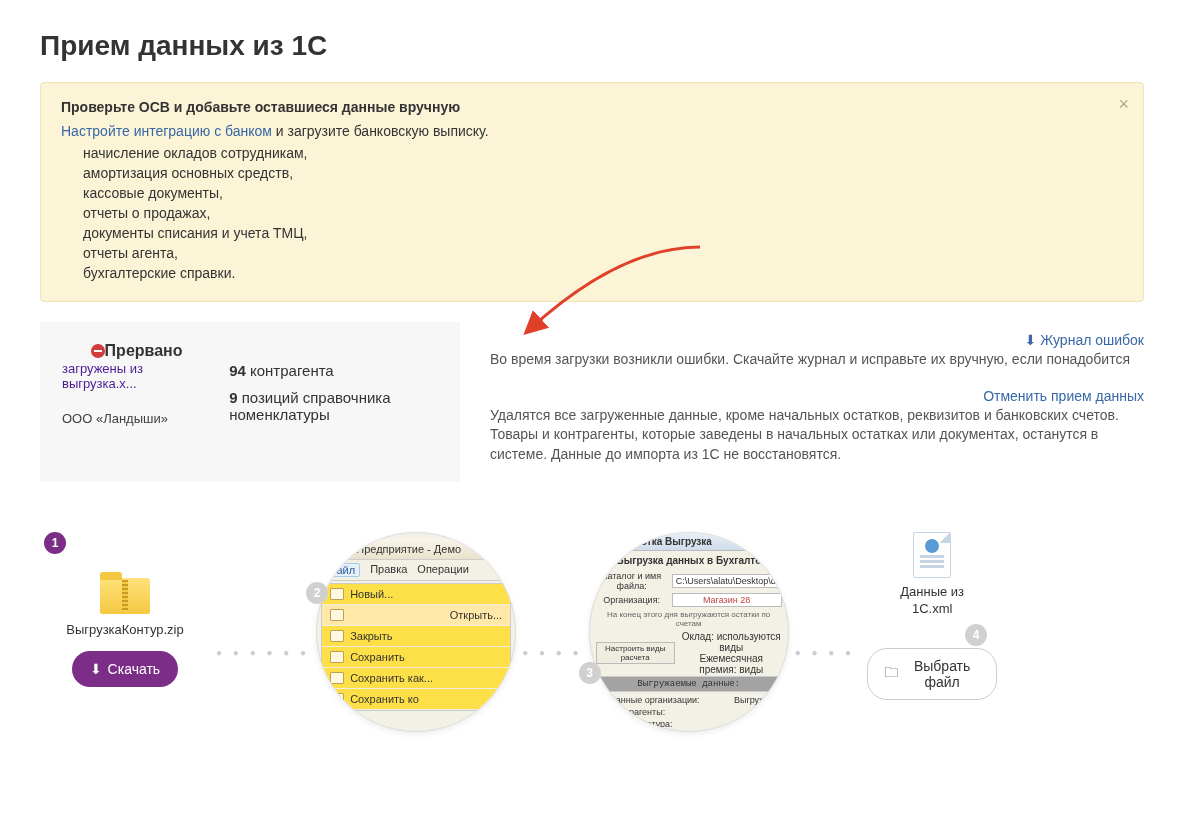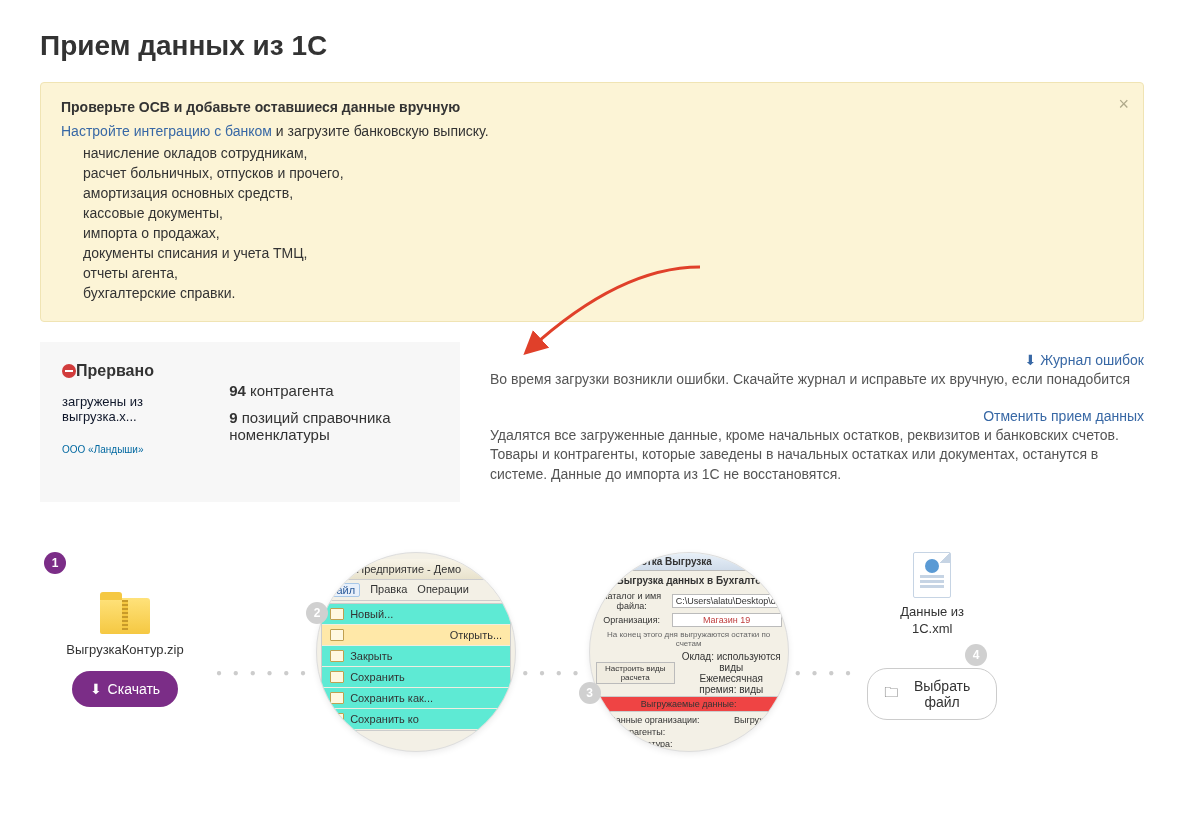--- a/index.html
+++ b/index.html
@@ -7,26 +7,26 @@
 h1 { font-size: 28px; font-weight: bold; margin-bottom: 20px; }
 .alert { background: #fcf4d6; border: 1px solid #f0e4b4; border-radius: 4px; padding: 16px 20px; position: relative; margin-bottom: 20px; }
 .alert-title { font-weight: bold; margin-bottom: 8px; }
 .alert-close { position: absolute; top: 12px; right: 14px; color: #b0aa8c; font-size: 18px; cursor: pointer; line-height: 1; }
 .alert a { color: #3868a5; text-decoration: none; }
 .alert-line { margin-bottom: 6px; }
 .alert ul { list-style: none; padding-left: 22px; }
 .alert ul li { margin-bottom: 4px; }
 .status-row { display: flex; gap: 0; margin-bottom: 50px; }
 .status-box { background: #f7f7f7; padding: 20px 22px; width: 420px; }
-.status-header { display: flex; align-items: center; margin-bottom: 14px; }
+.status-header { display: flex; align-items: center; margin-bottom: 1px; justify-content: center; }
 .status-stop-icon { width: 14px; height: 14px; border-radius: 50%; background: #d13c3c; display: inline-flex; align-items: center; justify-content: center; }
 .status-stop-icon::after { content: ""; width: 8px; height: 2px; background: #fff; }
 .status-title { font-weight: bold; font-size: 16px; }
-.status-sub { color: #0f172a; font-size: 13px; margin-bottom: 20px; }
-.status-org { color: #0369a1; font-size: 10px; margin-top: 12px; }
+.status-sub { color: #4c1d95; font-size: 13px; margin-bottom: 20px; }
+.status-org { color: #404040; font-size: 13px; margin-top: 12px; }
 .status-stats { padding: 20px 0 0 18px; }
 .stat { margin-bottom: 10px; font-size: 15px; }
 .stat b { font-weight: bold; }
 .actions-col { flex: 1; padding: 10px 0 0 30px; position: relative; }
 .link-row { margin-bottom: 2px; text-align: right; }
 .link { color: #3868a5; text-decoration: none; cursor: pointer; }
 .link-icon { color: #3868a5; margin-right: 4px; }
 .desc { color: #555; font-size: 14px; margin-bottom: 18px; line-height: 1.4; }
 .arrow-svg { position: absolute; top: -85px; left: 50px; pointer-events: none; }
 .steps { display: flex; align-items: flex-start; position: relative; margin-top: 30px; }
@@ -43,34 +43,34 @@
 .btn-select { background: #fff; color: #333; border: 1px solid #ccc; border-radius: 20px; padding: 9px 16px; font-size: 14px; cursor: pointer; display: inline-flex; align-items: center; gap: 6px; }
 .dots { flex: 0 0 auto; align-self: center; color: #ccc; letter-spacing: 4px; font-size: 10px; padding: 0 6px; margin-top: 40px; }
 .circle-shot { width: 200px; height: 200px; border-radius: 50%; border: 1px solid #ddd; overflow: hidden; background: #f3f0e6; position: relative; box-shadow: 0 2px 6px rgba(0,0,0,0.08); }
 .step-wrap { position: relative; text-align: center; }
 .step-wrap .step-badge { position: absolute; top: 50px; left: -10px; z-index: 2; }
 .step-wrap.s3 .step-badge { top: 130px; left: -10px; }
 .win-title { background: linear-gradient(#f8f4e8, #e8e2cc); font-size: 11px; padding: 4px 6px; border-bottom: 1px solid #ccc; display: flex; align-items: center; gap: 4px; }
 .ic1c { width: 12px; height: 12px; background: #f7c948; border-radius: 2px; font-size: 8px; line-height: 12px; color: #b05a00; font-weight: bold; }
 .menubar { background: #f3f0e6; font-size: 11px; padding: 3px 6px; border-bottom: 1px solid #ccc; display: flex; gap: 10px; }
 .menubar span.active { border: 1px solid #a8c8e8; background: #e8f0fa; padding: 0 4px; border-radius: 2px; color: #2a5a9a; }
-.menu-list { background: #5eead4; border: 1px solid #ccc; margin: 2px 4px; font-size: 11px; }
+.menu-list { background: #fde047; border: 1px solid #ccc; margin: 2px 4px; font-size: 11px; }
 .menu-item { padding: 4px 8px; display: flex; align-items: center; gap: 6px; border-bottom: 1px solid #f0ede0; }
 .menu-item.hl { background: #ffe8a8; justify-content: space-between; }
 .mi-icon { width: 14px; height: 12px; border: 1px solid #c0a050; background: #fff8e0; border-radius: 1px; }
 .shot2-inner { padding-top: 6px; }
 .shot3-inner { font-size: 9px; }
 .shot3-title { background: linear-gradient(#e8f0f8, #d0dcea); padding: 3px 6px; font-size: 10px; font-weight: bold; border-bottom: 1px solid #bbb; display: flex; align-items: center; gap: 4px; }
 .shot3-sub { font-weight: bold; text-align: center; padding: 4px; font-size: 10px; }
 .shot3-row { display: flex; padding: 1px 6px; gap: 4px; align-items: center; }
 .shot3-label { color: #333; width: 72px; font-size: 9px; }
 .shot3-input { border: 1px solid #bbb; background: #fff; font-size: 9px; padding: 1px 3px; flex: 1; overflow: hidden; white-space: nowrap; }
 .shot3-org { color: #c04040; }
 .shot3-btn { border: 1px solid #bbb; background: #f0ece0; font-size: 8px; padding: 1px 3px; margin-right: 2px; }
-.shot3-section { background: #ef4444; font-size: 9px; padding: 2px 6px; border-top: 1px solid #ccc; border-bottom: 1px solid #ccc; }
+.shot3-section { background: #a3a3a3; font-size: 9px; padding: 2px 6px; border-top: 1px solid #ccc; border-bottom: 1px solid #ccc; font-family: Liberation Mono, monospace; }
 .shot3-data { padding: 2px 6px; }
 .shot3-data-row { display: flex; gap: 4px; font-size: 9px; padding: 1px 0; }
 .check { color: #4a9a4a; width: 10px; }
 .step4 { text-align: center; width: 130px; margin-left: 6px; }
 .xml-icon { width: 38px; height: 46px; border: 1px solid #c6d4e4; border-radius: 2px; margin: 0 auto 6px; position: relative; background: #fff; }
 .xml-icon::before { content: ""; position: absolute; top: 0; right: 0; width: 10px; height: 10px; background: linear-gradient(135deg, #fff 50%, #c6d4e4 50%); }
 .xml-globe { width: 14px; height: 14px; border-radius: 50%; background: #5a9ad4; margin: 6px auto 2px; }
 .xml-lines { height: 3px; background: #c6d4e4; margin: 2px 6px; }
 .xml-label { font-size: 13px; line-height: 1.3; margin-bottom: 30px; }
 .step1-head { text-align: left; margin-left: 4px; }
@@ -83,24 +83,23 @@
 <h1>Прием данных из 1С</h1>
 
 <div class="alert">
   <span class="alert-close">×</span>
   <div class="alert-title">Проверьте ОСВ и добавьте оставшиеся данные вручную</div>
   <div class="alert-line">
     <a href="#" class="link">Настройте интеграцию с банком</a><span> и загрузите банковскую выписку.</span>
   </div>
   <ul>
     <li>начисление окладов сотрудникам,</li>
-    <li>расчет больничных, отпусков и прочего,</li>
     <li>амортизация основных средств,</li>
     <li>кассовые документы,</li>
-    <li>импорта о продажах,</li>
+    <li>отчеты о продажах,</li>
     <li>документы списания и учета ТМЦ,</li>
     <li>отчеты агента,</li>
     <li>бухгалтерские справки.</li>
   </ul>
 </div>
 
 <div class="status-row">
   <div class="status-box">
     <div class="status-flex">
       <div class="status-left">
@@ -211,21 +210,21 @@
             <span>▣</span>
             <span>Обработка  Выгрузка</span>
           </div>
         <div class="shot3-sub">Выгрузка данных в Бухгалте</div>
         <div class="shot3-row">
             <span class="shot3-label">Каталог и имя файла:</span>
             <span class="shot3-input">C:\Users\alatu\Desktop\df.x</span>
           </div>
         <div class="shot3-row">
             <span class="shot3-label">Организация:</span>
-            <span class="shot3-input shot3-org">Магазин 19</span>
+            <span class="shot3-input shot3-org">Магазин 28</span>
           </div>
         <div class="shot3-row" style="font-size:8px;color:#666;padding:2px 6px;">На конец этого дня выгружаются остатки по счетам</div>
         <div class="shot3-row">
             <span class="shot3-btn">Настроить виды расчета</span>
             <span style="font-size:10px;"><span>Оклад: используются виды</span><br><span>Ежемесячная премия: виды</span></span>
           </div>
         <div class="shot3-section">Выгружаемые данные:</div>
         <div class="shot3-data">
           <div class="shot3-data-row">
               <span class="check">✔</span>

